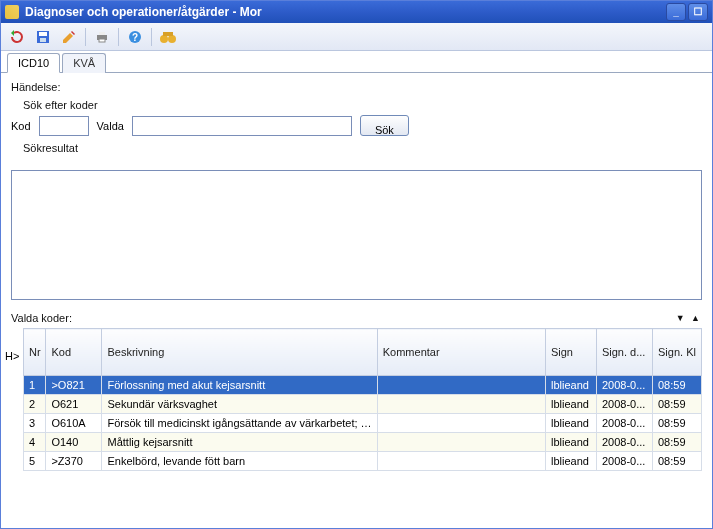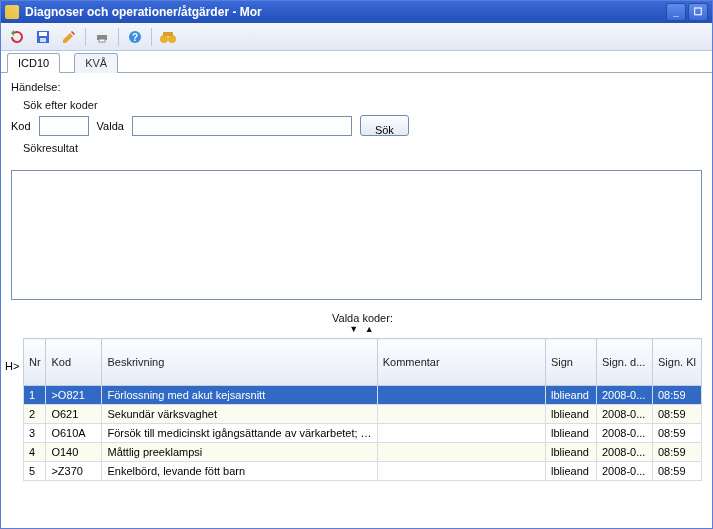--- a/index.html
+++ b/index.html
@@ -79,21 +79,21 @@
   background:#fff;
 }
 .tab {
   height: 20px;
   padding: 3px 10px 0 10px;
   font-size: 11px;
   color: #333;
   border: 1px solid #9aa8c0;
   border-bottom: none;
   border-radius: 3px 3px 0 0;
-  margin-right: 14px;
+  margin-right: 2px;
   background: #f0f3fa;
   position: relative;
   top: 1px;
 }
 .tab.active {
   background: #fff;
   border-bottom: 1px solid #fff;
   color: #000;
 }
 .form-area {
@@ -125,21 +125,21 @@
   height:21px;padding:8px 14px;font-size:11px;
   background:linear-gradient(to bottom,#fefefe,#e3e8f2);
   border:1px solid #708ab8;border-radius:3px;
 }
 .results-box {
   margin:6px 10px 8px 10px;
   height:130px;
   border:1px solid #7a8eb8;
   background:#fff;
 }
-.valda-label { padding:4px 10px 4px 22px; color:#111; display:flex; align-items:center;flex-direction:column;}
+.valda-label { padding:4px 10px 4px 10px; color:#111; display:flex; align-items:center;}
 .valda-label .spacer{flex:1;}
 .valda-arrows { font-size:9px; letter-spacing:2px; }
 .grid-wrap { margin:0 10px 0 22px; position:relative; }
 .h-marker { position:absolute; left:-18px; top:22px; font-size:11px; }
 table.grid {
   width:100%;
   border-collapse:collapse;
   font-size:11px;
   table-layout:fixed;
 }
@@ -311,21 +311,21 @@
               <td>O610A</td>
               <td>Försök till medicinskt igångsättande av värkarbetet; f...</td>
               <td></td>
               <td>lblieand</td>
               <td>2008-0...</td>
               <td>08:59</td>
             </tr>
             <tr class="even">
               <td>4</td>
               <td>O140</td>
-              <td>Måttlig preeklampsi</td>
+              <td>Måttlig kejsarsnitt</td>
               <td></td>
               <td>lblieand</td>
               <td>2008-0...</td>
               <td>08:59</td>
             </tr>
             <tr class="odd">
               <td>5</td>
               <td>&gt;Z370</td>
               <td>Enkelbörd, levande fött barn</td>
               <td></td>

